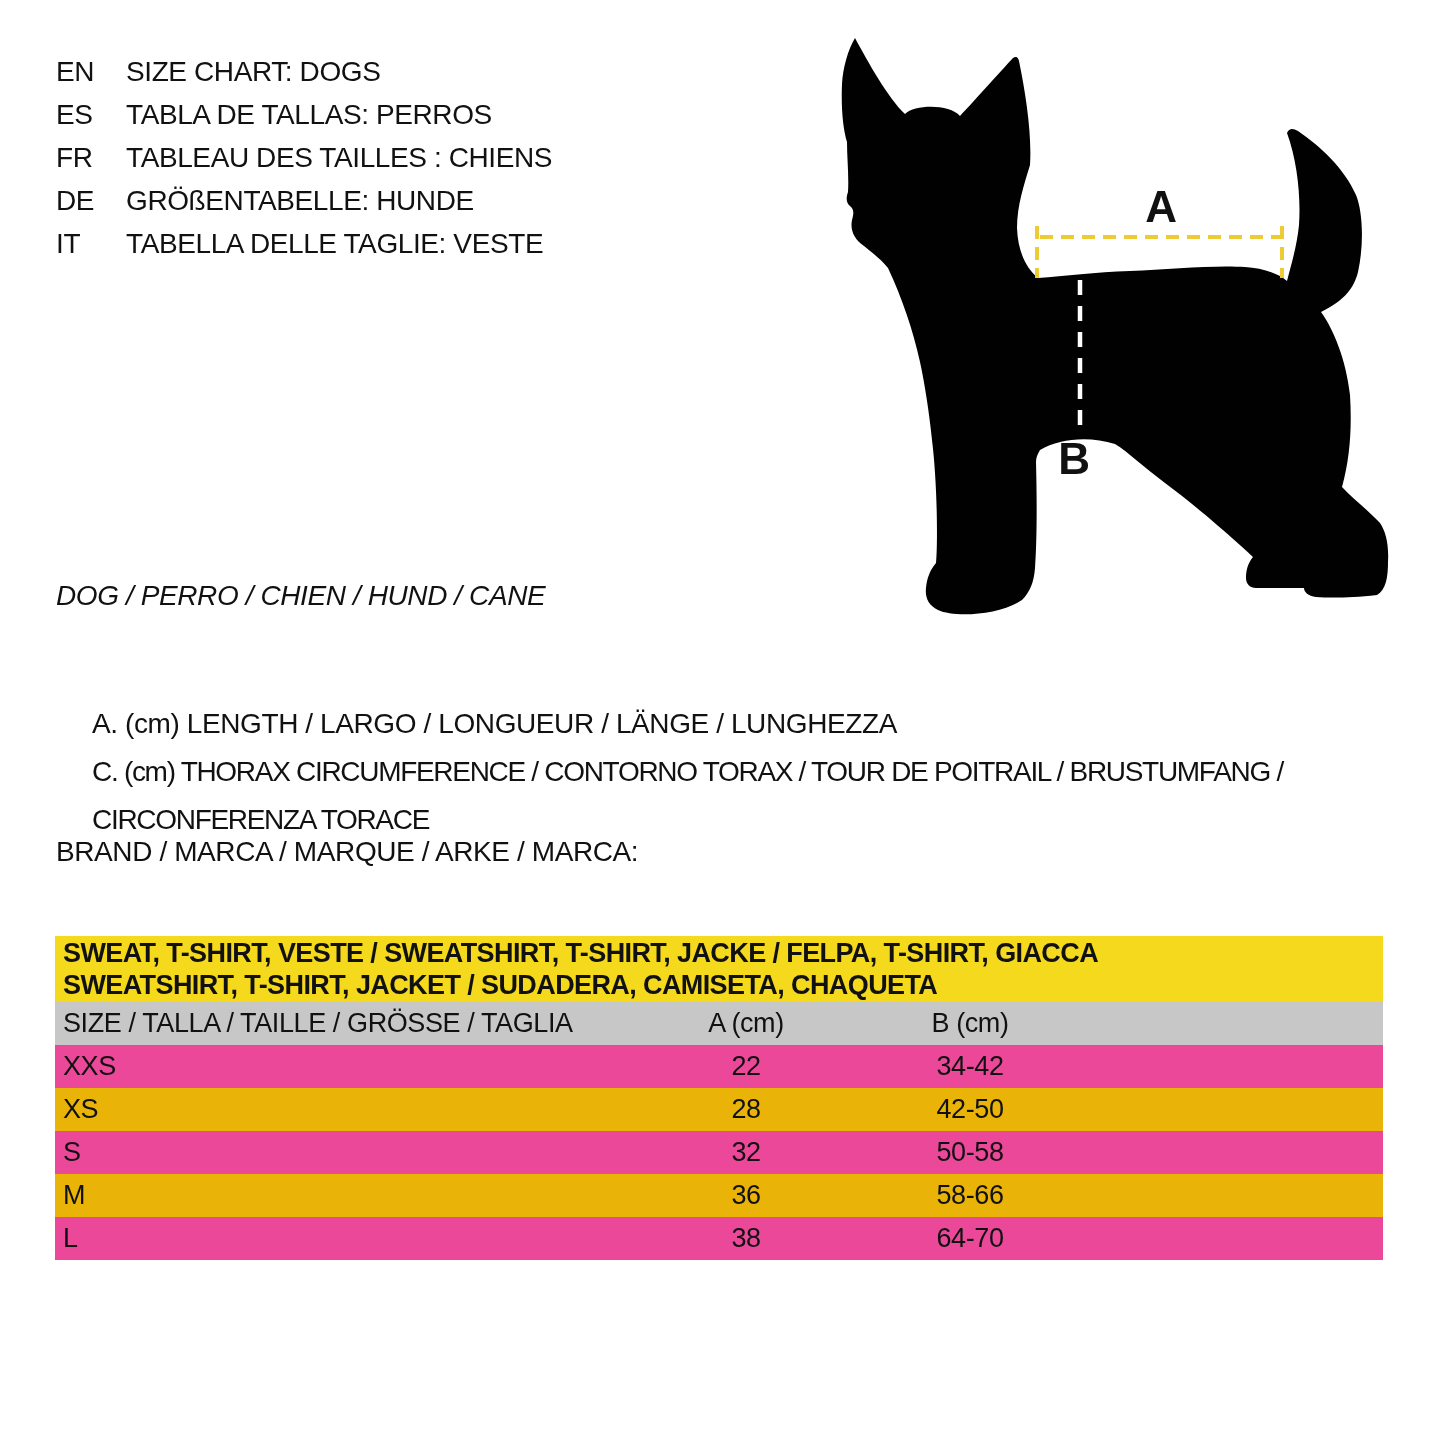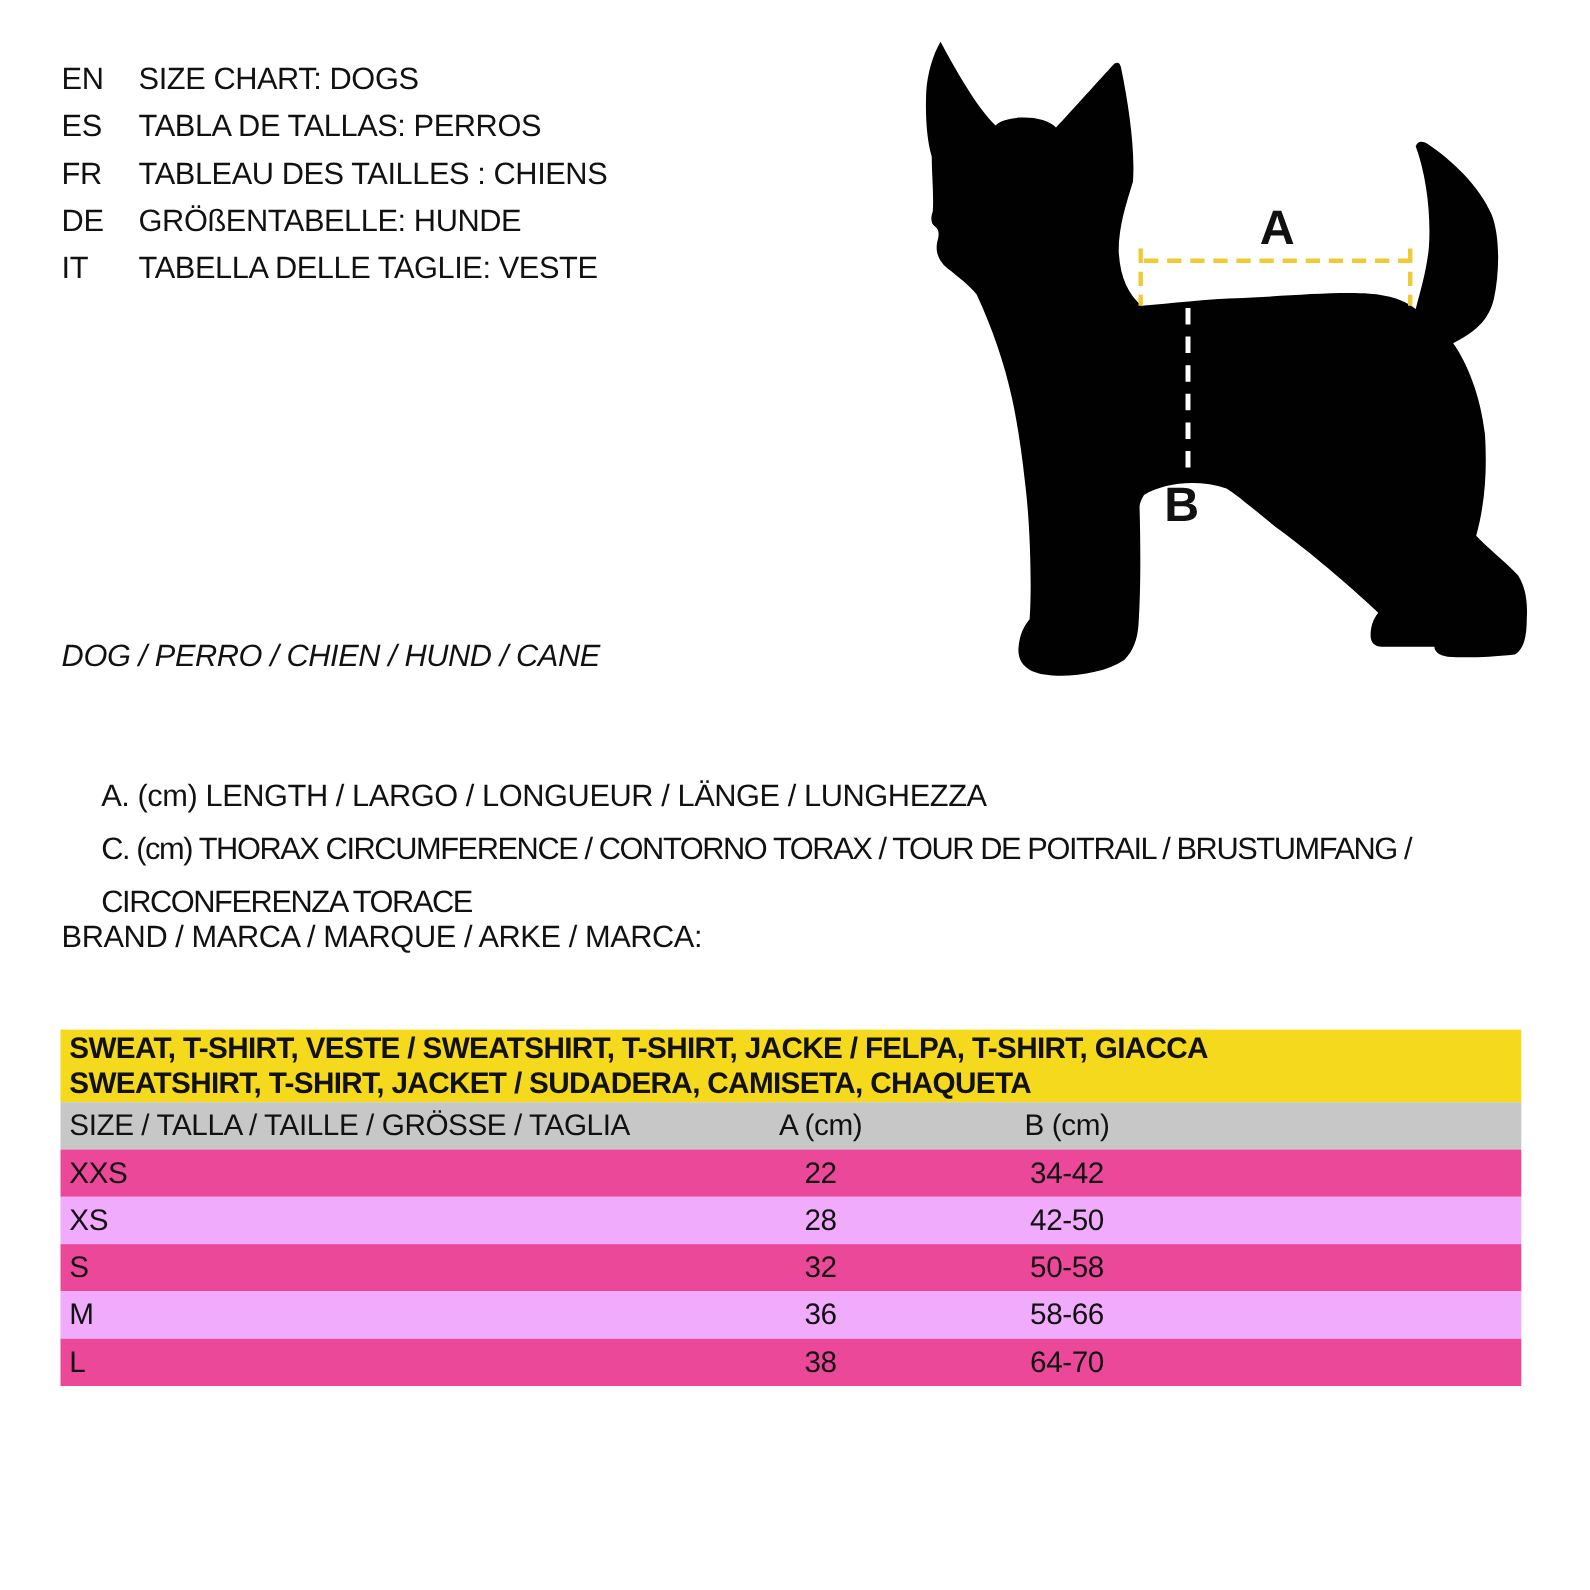--- a/index.html
+++ b/index.html
@@ -20,21 +20,21 @@
   .brand{position:absolute;left:56px;top:836px;font-size:28px;}
   
   .size-table{position:absolute;left:55px;top:936px;width:1328px;font-size:27px;}
   .band-yellow{background:#F5D91D;height:66px;padding-left:8px;box-sizing:border-box;
     display:flex;flex-direction:column;justify-content:center;}
   .band-yellow div{font-weight:700;line-height:32px;letter-spacing:-0.6px;white-space:nowrap;}
   .t-row{display:grid;grid-template-columns:580px 222px 226px 1fr;height:43px;align-items:center;}
   .t-row .c-size{padding-left:8px;white-space:nowrap;}
   .t-row .c-a,.t-row .c-b{text-align:center;}
   .row-head{background:#C7C7C7;}
-  .row-stripe{background:#f0abfc;}
+  .row-stripe{background:#eab308;}
   .row-plain{background:#ec4899;}
 </style>
 </head>
 <body>
 
 <div class="canvas">
 
   <svg class="diagram-svg" viewBox="0 0 1445 1445">
     <path fill="#010101" d="
       M855,38

